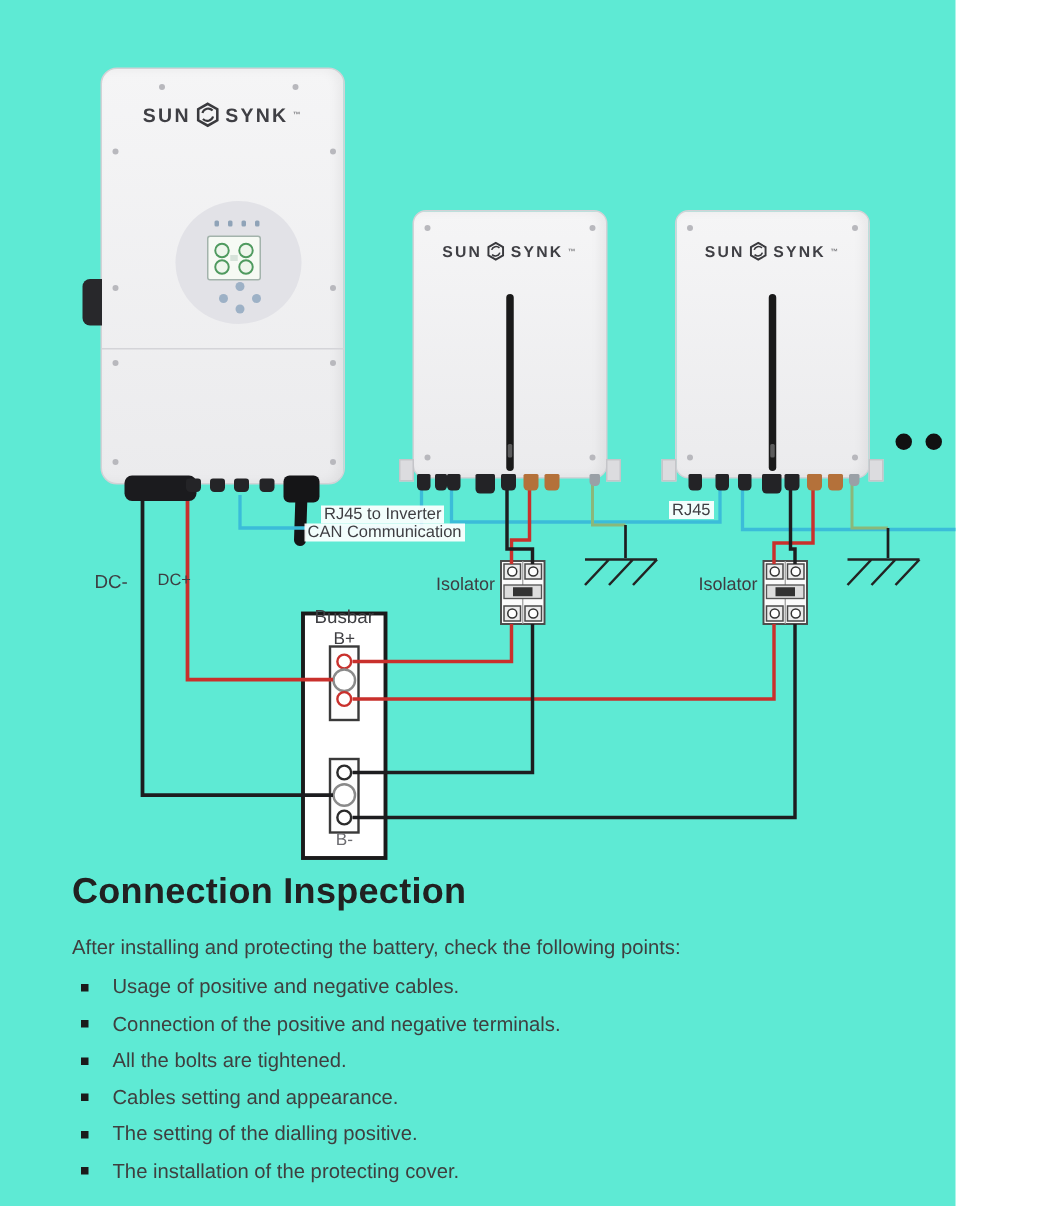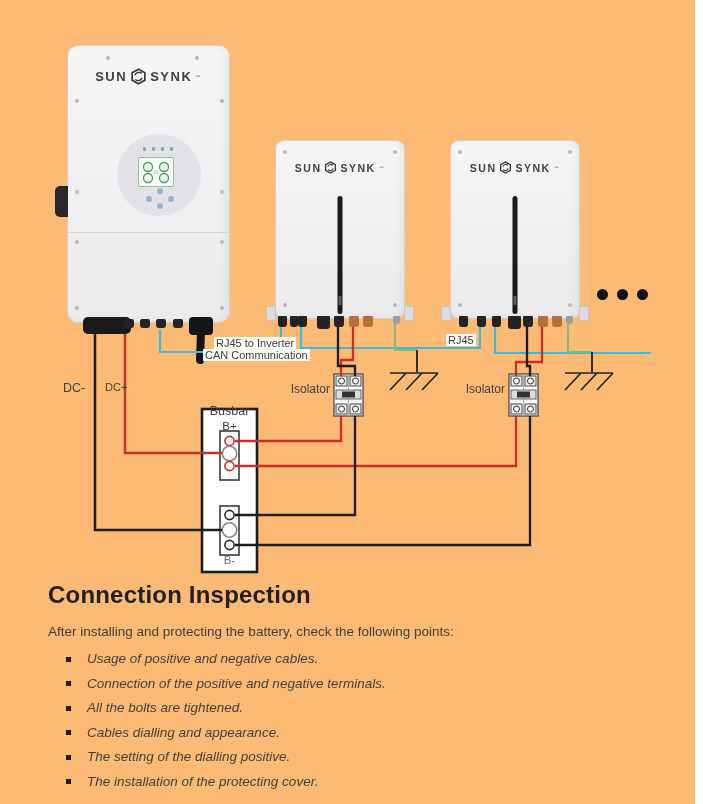--- a/index.html
+++ b/index.html
@@ -1,16 +1,16 @@
 <!DOCTYPE html>
 <html style="--wire_red: #c9302c; --wire_black: #1d1d1f; --wire_cyan: #3bbcd9; --wire_green: #8ab87a; --terminal_orange: #b4713a;"><head>
 <meta charset="utf-8">
 <style>
   html,body{margin:0;padding:0;background:#fff;}
-  .page{position:relative;width:695px;height:804px;background:#fdba74;overflow:hidden;
+  .page{position:relative;width:637px;height:804px;background:#5eead4;overflow:hidden;
         font-family:"Liberation Sans",sans-serif;}
 
   
   .wires{position:absolute;left:0;top:0;z-index:1;}
   .w-red{stroke:var(--wire_red);fill:none;}
   .w-blk{stroke:var(--wire_black);fill:none;}
   .w-cyn{stroke:var(--wire_cyan);fill:none;}
   .w-grn{stroke:var(--wire_green);fill:none;}
 
   
@@ -70,21 +70,21 @@
   .lbl-busbar{left:202px;top:392px;width:55px;text-align:center;font-size:12.5px;margin-top:12px;}
   .lbl-bplus{left:202px;top:420px;width:55px;text-align:center;font-size:11.5px;}
   .lbl-bminus{left:202px;top:554px;width:55px;text-align:center;font-size:11.5px;color:#6d6d71;}
   .lbl-iso1{left:288px;top:382px;width:42px;text-align:right;font-size:12px;}
   .lbl-iso2{left:463px;top:382px;width:42px;text-align:right;font-size:12px;}
 
   
   .section{position:absolute;left:48px;top:581px;width:625px;z-index:3;color:#3f3f3f;}
   .section h1{margin:0 0 15px 0;font-size:24px;font-weight:700;color:#212121;letter-spacing:.2px;}
   .section .intro{font-size:13.5px;margin:0 0 11px 0;}
-  .check-list{list-style:none;margin:12px;padding:0;font-style:italic;}
+  .check-list{list-style:none;margin:0;padding:0;}
   .check-list li{display:flex;align-items:center;font-size:13.5px;line-height:16px;margin-bottom:8.5px;}
   .bullet{flex:0 0 5px;width:5px;height:5px;background:#1b1b1b;margin-left:6px;margin-right:16px;}
 </style>
 </head>
 <body>
 
 <div class="page">
 
   <svg class="wires" width="703" height="580" viewBox="0 0 703 580">
 
@@ -309,21 +309,21 @@
       <li>
         <span class="bullet"></span>
         <span>Connection of the positive and negative terminals.</span>
       </li>
       <li>
         <span class="bullet"></span>
         <span>All the bolts are tightened.</span>
       </li>
       <li>
         <span class="bullet"></span>
-        <span>Cables dialling and appearance.</span>
+        <span>Cables setting and appearance.</span>
       </li>
       <li>
         <span class="bullet"></span>
         <span>The setting of the dialling positive.</span>
       </li>
       <li>
         <span class="bullet"></span>
         <span>The installation of the protecting cover.</span>
       </li>
     </ul>

